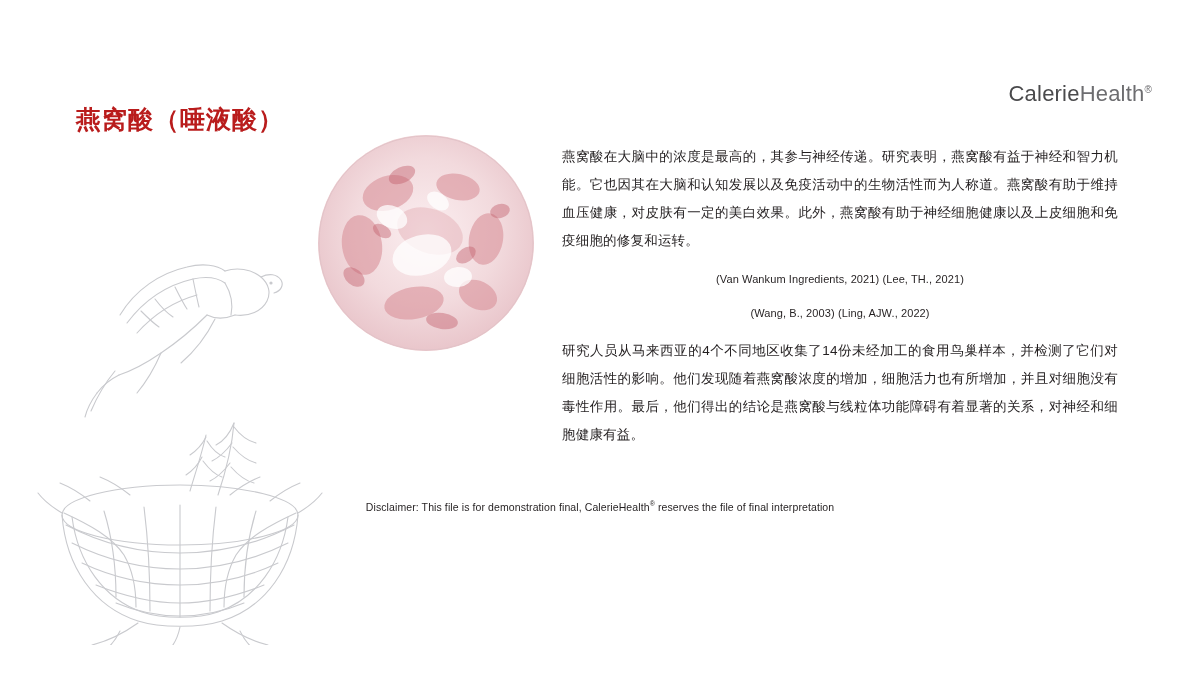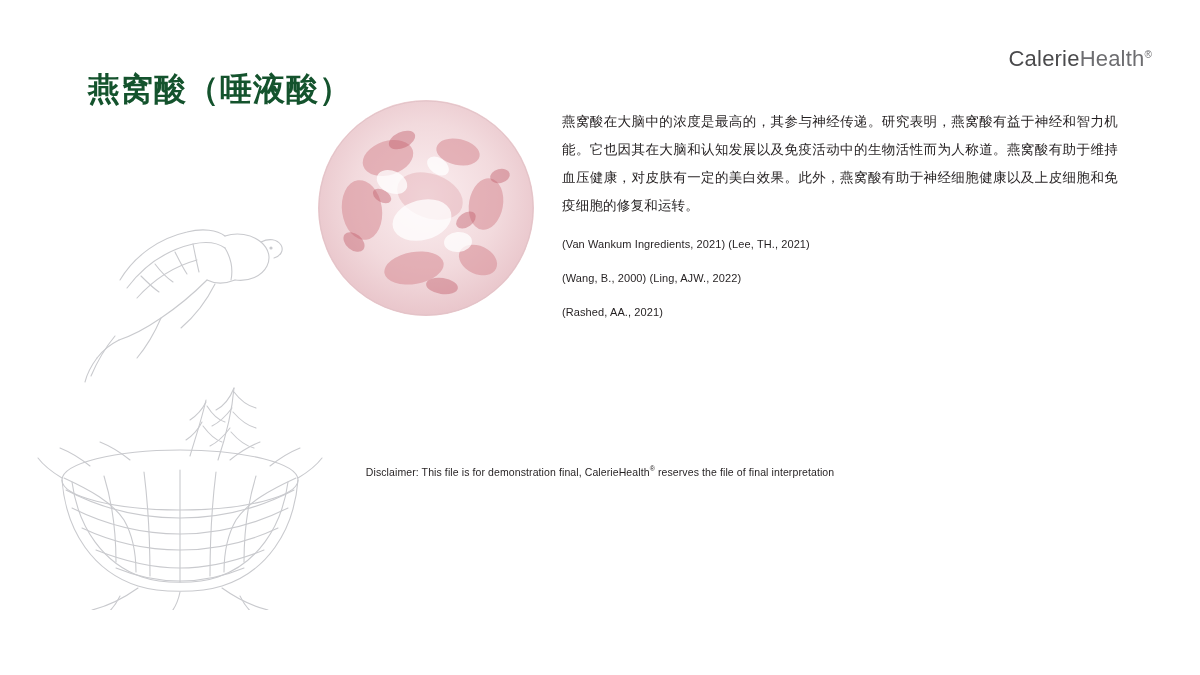--- a/index.html
+++ b/index.html
@@ -12,20 +12,21 @@
     background: #ffffff;
     font-family: "Liberation Sans", sans-serif;
     color: #231f20;
     overflow: hidden;
     position: relative;
   }
   .page {
     position: relative;
     width: 1200px;
     height: 495px;
+    margin-top: 35px;
   }
 
   
   .brand {
     position: absolute;
     top: 46px;
     right: 48px;
     font-size: 22px;
     letter-spacing: 0.2px;
     color: #3a3a3c;
@@ -37,24 +38,24 @@
   .brand .brand-reg {
     font-size: 10px;
     vertical-align: super;
     color: #6d6d70;
   }
 
   
   .title {
     position: absolute;
     top: 68px;
-    left: 88px;
-    font-size: 32px;
+    left: 76px;
+    font-size: 25px;
     font-weight: bold;
-    color: #14532d;
+    color: #b91c1c;
     letter-spacing: 1px;
     white-space: nowrap;
   }
 
   
   .illustration {
     position: absolute;
     left: 20px;
     top: 160px;
     width: 320px;
@@ -87,20 +88,21 @@
     margin: 0 0 14px 0;
     text-align: justify;
     letter-spacing: 0.2px;
   }
   .cite {
     font-size: 11px;
     line-height: 20px;
     color: #231f20;
     margin: 0 0 14px 0;
     letter-spacing: 0.1px;
+    text-align: center;
   }
 
   
   .disclaimer {
     position: absolute;
     left: 0;
     right: 0;
     bottom: 18px;
     text-align: center;
     font-size: 10.5px;
@@ -226,21 +228,21 @@
         <ellipse cx="140" cy="142" rx="14" ry="10" transform="rotate(-5 140 142)"></ellipse>
         <ellipse cx="120" cy="66" rx="12" ry="8" transform="rotate(35 120 66)"></ellipse>
       </g>
       <circle cx="108" cy="108" r="107" fill="none" stroke="#e2c3c8" stroke-width="1"></circle>
     </svg>
   </div>
 
   <div class="content">
     <p class="para">燕窝酸在大脑中的浓度是最高的，其参与神经传递。研究表明，燕窝酸有益于神经和智力机能。它也因其在大脑和认知发展以及免疫活动中的生物活性而为人称道。燕窝酸有助于维持血压健康，对皮肤有一定的美白效果。此外，燕窝酸有助于神经细胞健康以及上皮细胞和免疫细胞的修复和运转。</p>
     <p class="cite">(Van Wankum Ingredients, 2021) (Lee, TH., 2021)</p>
-    <p class="cite">(Wang, B., 2000) (Ling, AJW., 2022)</p>
-    <p class="cite">(Rashed, AA., 2021)</p>
+    <p class="cite">(Wang, B., 2003) (Ling, AJW., 2022)</p>
+    <p class="para">研究人员从马来西亚的4个不同地区收集了14份未经加工的食用鸟巢样本，并检测了它们对细胞活性的影响。他们发现随着燕窝酸浓度的增加，细胞活力也有所增加，并且对细胞没有毒性作用。最后，他们得出的结论是燕窝酸与线粒体功能障碍有着显著的关系，对神经和细胞健康有益。</p>
   </div>
 
   <div class="disclaimer">
     <span>Disclaimer: This file is for demonstration final, CalerieHealth</span><sup>®</sup><span> reserves the file of final interpretation</span>
   </div>
 
 </div>
 
 </body></html>

